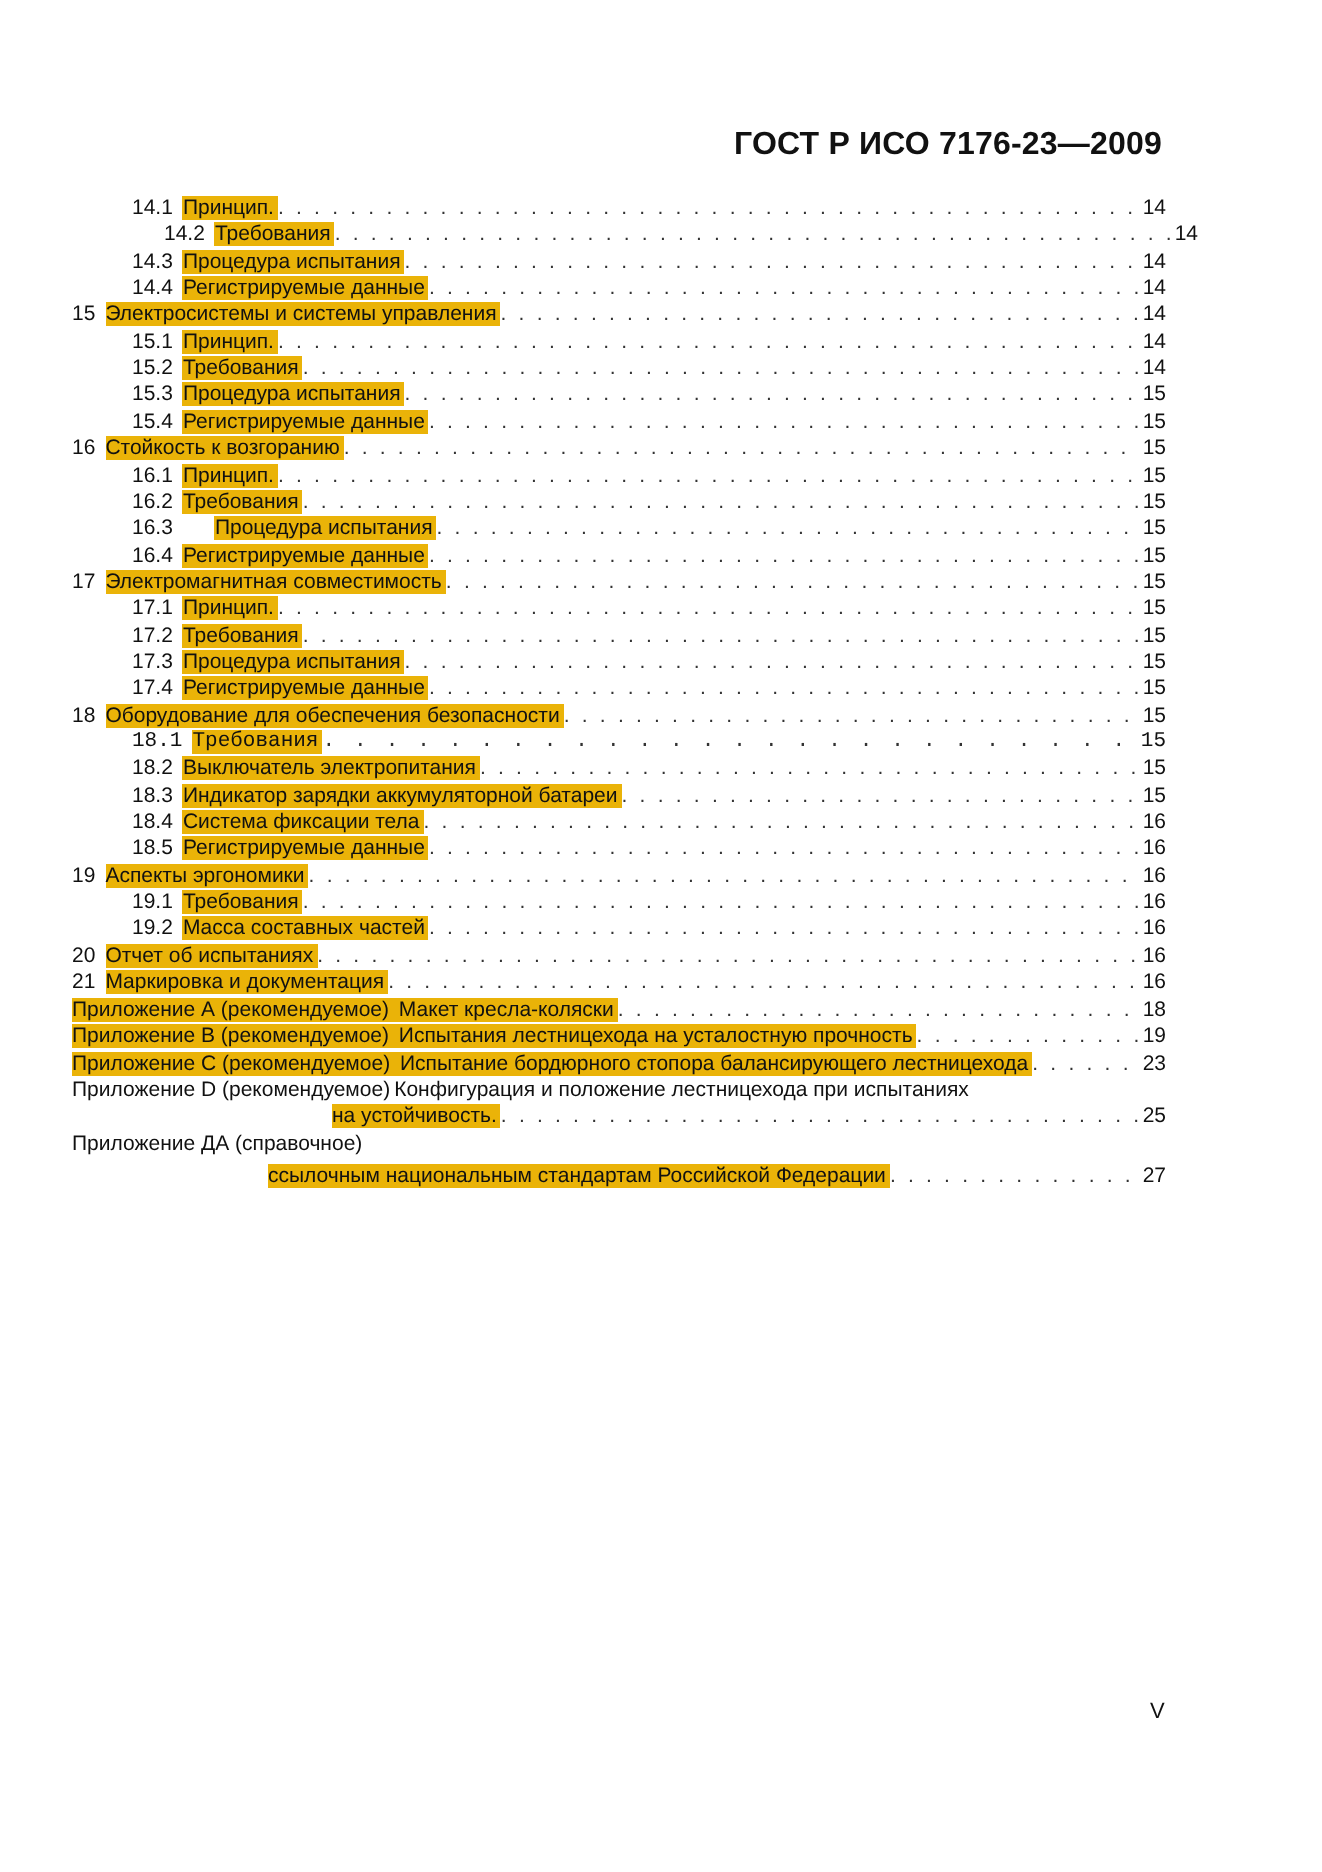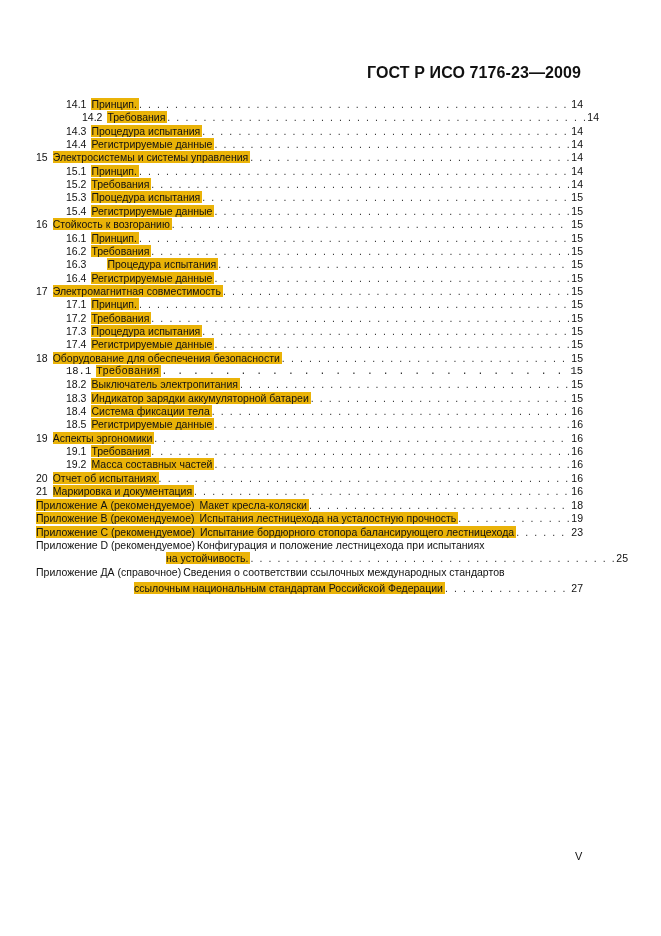--- a/index.html
+++ b/index.html
@@ -150,27 +150,26 @@
       <span class="num">19</span>
     </div>
     <div class="row appx" style="top: 429.7px; left: 36px; width: 547px;">
       <div class="lead-wrap"><span class="txt">Приложение С (рекомендуемое)  </span><span class="txt">Испытание бордюрного стопора балансирующего лестницехода</span><span class="lead"></span></div>
       <span class="num">23</span>
     </div>
     <div class="row appx" style="top: 443.05px; left: 36px; width: 547px;">
       <span style="position: absolute; left: 0px; top: 0px;">Приложение D (рекомендуемое) </span>
       <span style="position: absolute; top: 0px; left: 161.094px;">Конфигурация и положение лестницехода при испытаниях</span>
     </div>
-    <div class="row" style="top: 456.4px; left: 166px; width: 417px; padding-left: 45px;">
+    <div class="row" style="top: 456.4px; left: 166px; width: 417px;">
       <div class="lead-wrap"><span class="txt">на устойчивость.</span><span class="lead"></span></div>
       <span class="num">25</span>
     </div>
     <div class="row appx" style="top: 469.75px; left: 36px; width: 547px;">
       <span style="position: absolute; left: 0px; top: 0px;">Приложение ДА (справочное) </span>
-      <span style="position: absolute; top: 0px; left: 147.172px;">Сведения о соответствии ссылочных международных стандартов</span>
     </div>
     <div class="row" style="top: 486px; left: 134px; width: 449px;">
       <div class="lead-wrap"><span class="txt">ссылочным национальным стандартам Российской Федерации</span><span class="lead"></span></div>
       <span class="num">27</span>
     </div>
   </div>
 
 <div class="pageno">V</div>
 
 </body></html>

